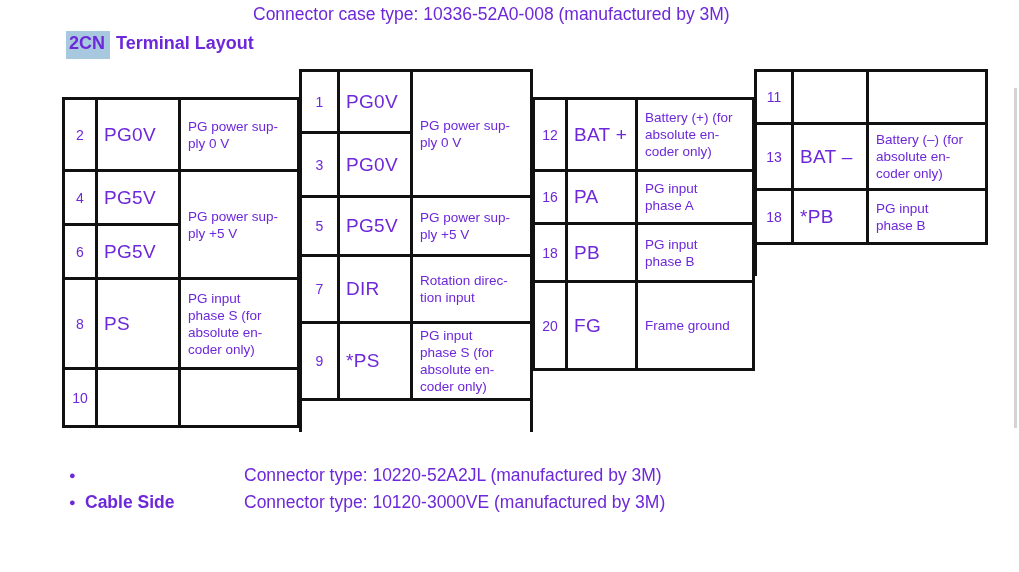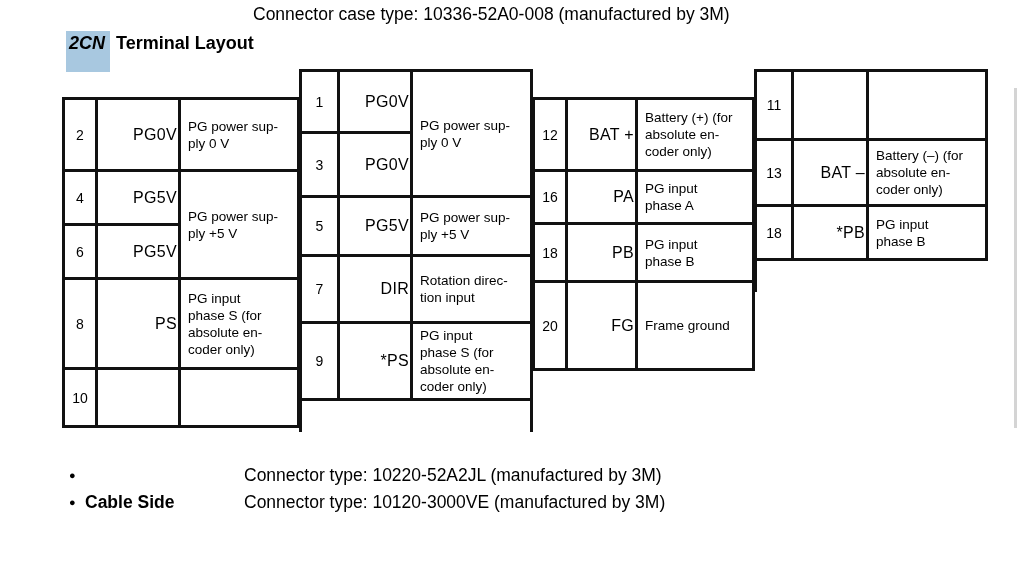--- a/index.html
+++ b/index.html
@@ -1,44 +1,44 @@
 <!DOCTYPE html>
 <html><head>
 <meta charset="utf-8">
 <style>
   html,body{margin:0;padding:0;background:#ffffff;}
   #page{
     position:relative;width:1019px;height:572px;background:#ffffff;
-    font-family:"Liberation Sans","DejaVu Sans",sans-serif;color:#000000;
+    font-family:"Liberation Sans","DejaVu Sans",sans-serif;color:#6d28d9;
     overflow:hidden;
   }
   
   #topNote{position:absolute;left:253px;top:4px;font-size:17.5px;white-space:nowrap;}
   #pageTitle{position:absolute;left:66px;top:33px;font-size:18px;font-weight:bold;white-space:nowrap;}
-  #pageTitle .hl{background:#a8c8e0;padding:2px 5px 19px 3px;font-style:italic;}
+  #pageTitle .hl{background:#a8c8e0;padding:2px 5px 6px 3px;}
   #pageTitle .rest{margin-left:6px;}
   
   .tblwrap{position:absolute;}
   table.t{border-collapse:collapse;table-layout:fixed;}
   table.t td{border:3px solid #111;vertical-align:middle;overflow:hidden;background:#fff;}
   td.pin{text-align:center;font-size:14px;}
-  td.name{text-align:right;font-size:16px;letter-spacing:.3px;padding-left:6px;}
+  td.name{text-align:left;font-size:19px;letter-spacing:.3px;padding-left:6px;}
   td.desc{font-size:13.5px;line-height:17px;padding:3px 4px 3px 7px;white-space:pre-line;}
   #wrapA{left:62px;top:97px;}
   #wrapB{left:299px;top:69px;}
   #wrapC{left:532px;top:97px;}
   #wrapD{left:754px;top:69px;}
   #tblA col.c1{width:33px}#tblA col.c2{width:83px}#tblA col.c3{width:119px}
   #tblB col.c1{width:38px}#tblB col.c2{width:73px}#tblB col.c3{width:120px}
   #tblC col.c1{width:33px}#tblC col.c2{width:70px}#tblC col.c3{width:117px}
   #tblD col.c1{width:37px}#tblD col.c2{width:75px}#tblD col.c3{width:119px}
   #tblA tr:nth-child(1){height:72px}#tblA tr:nth-child(2){height:54px}#tblA tr:nth-child(3){height:54px}#tblA tr:nth-child(4){height:90px}#tblA tr:nth-child(5){height:58px}
   #tblB tr:nth-child(1){height:62px}#tblB tr:nth-child(2){height:64px}#tblB tr:nth-child(3){height:59px}#tblB tr:nth-child(4){height:67px}#tblB tr:nth-child(5){height:76px}
   #tblC tr:nth-child(1){height:72px}#tblC tr:nth-child(2){height:53px}#tblC tr:nth-child(3){height:58px}#tblC tr:nth-child(4){height:88px}#tblC tr:nth-child(5){height:56px}
-  #tblD tr:nth-child(1){height:69px}#tblD tr:nth-child(2){height:66px}#tblD tr:nth-child(3){height:54px}#tblD tr:nth-child(4){height:67px}#tblD tr:nth-child(5){height:74px}
+  #tblD tr:nth-child(1){height:53px}#tblD tr:nth-child(2){height:66px}#tblD tr:nth-child(3){height:54px}#tblD tr:nth-child(4){height:67px}#tblD tr:nth-child(5){height:74px}
   
   .ext{height:31px;}
   #extB{border-left:3px solid #111;border-right:3px solid #111;}
   #extD{border-left:3px solid #111;}
   
   .fline{position:absolute;left:0;width:100%;height:22px;font-size:17.5px;white-space:nowrap;}
   #f1{top:465px}#f2{top:492px}#f3{top:519px}
   .fline .bullet{position:absolute;left:69px;top:4px;font-size:11px;}
   .fline .flabel{position:absolute;left:85px;font-weight:bold;}
   .fline .ftext{position:absolute;left:244px;}

